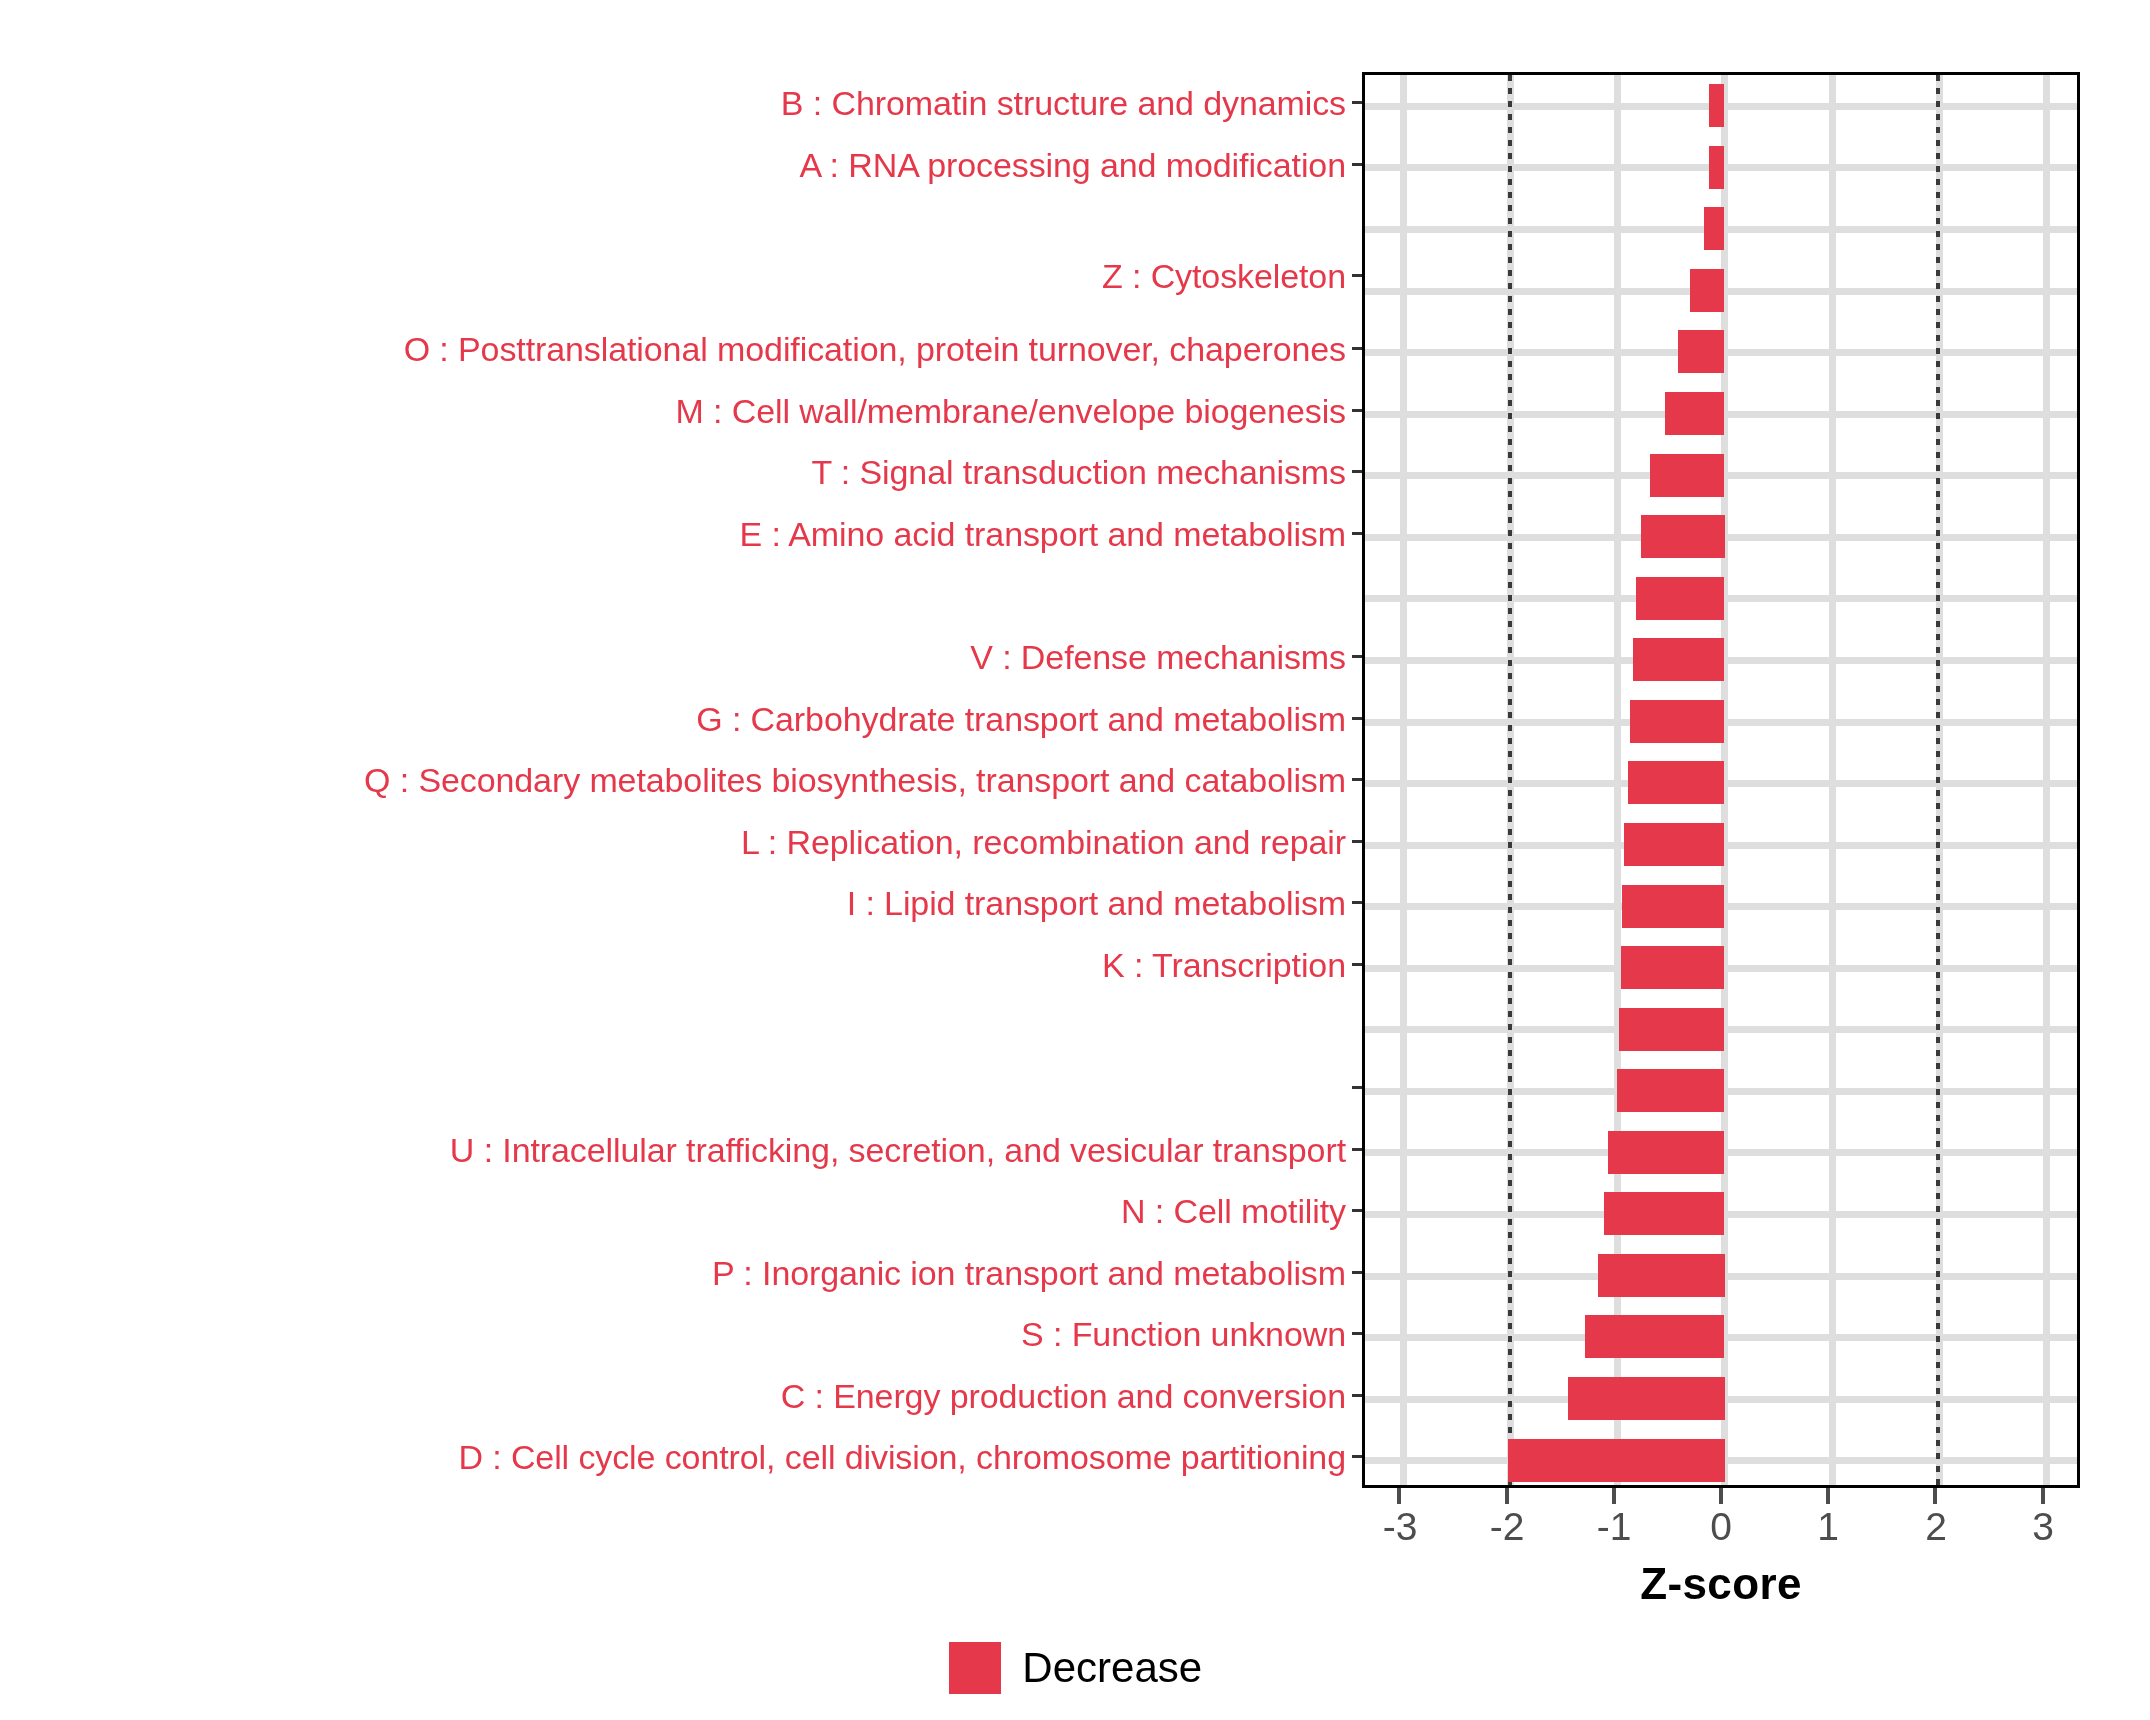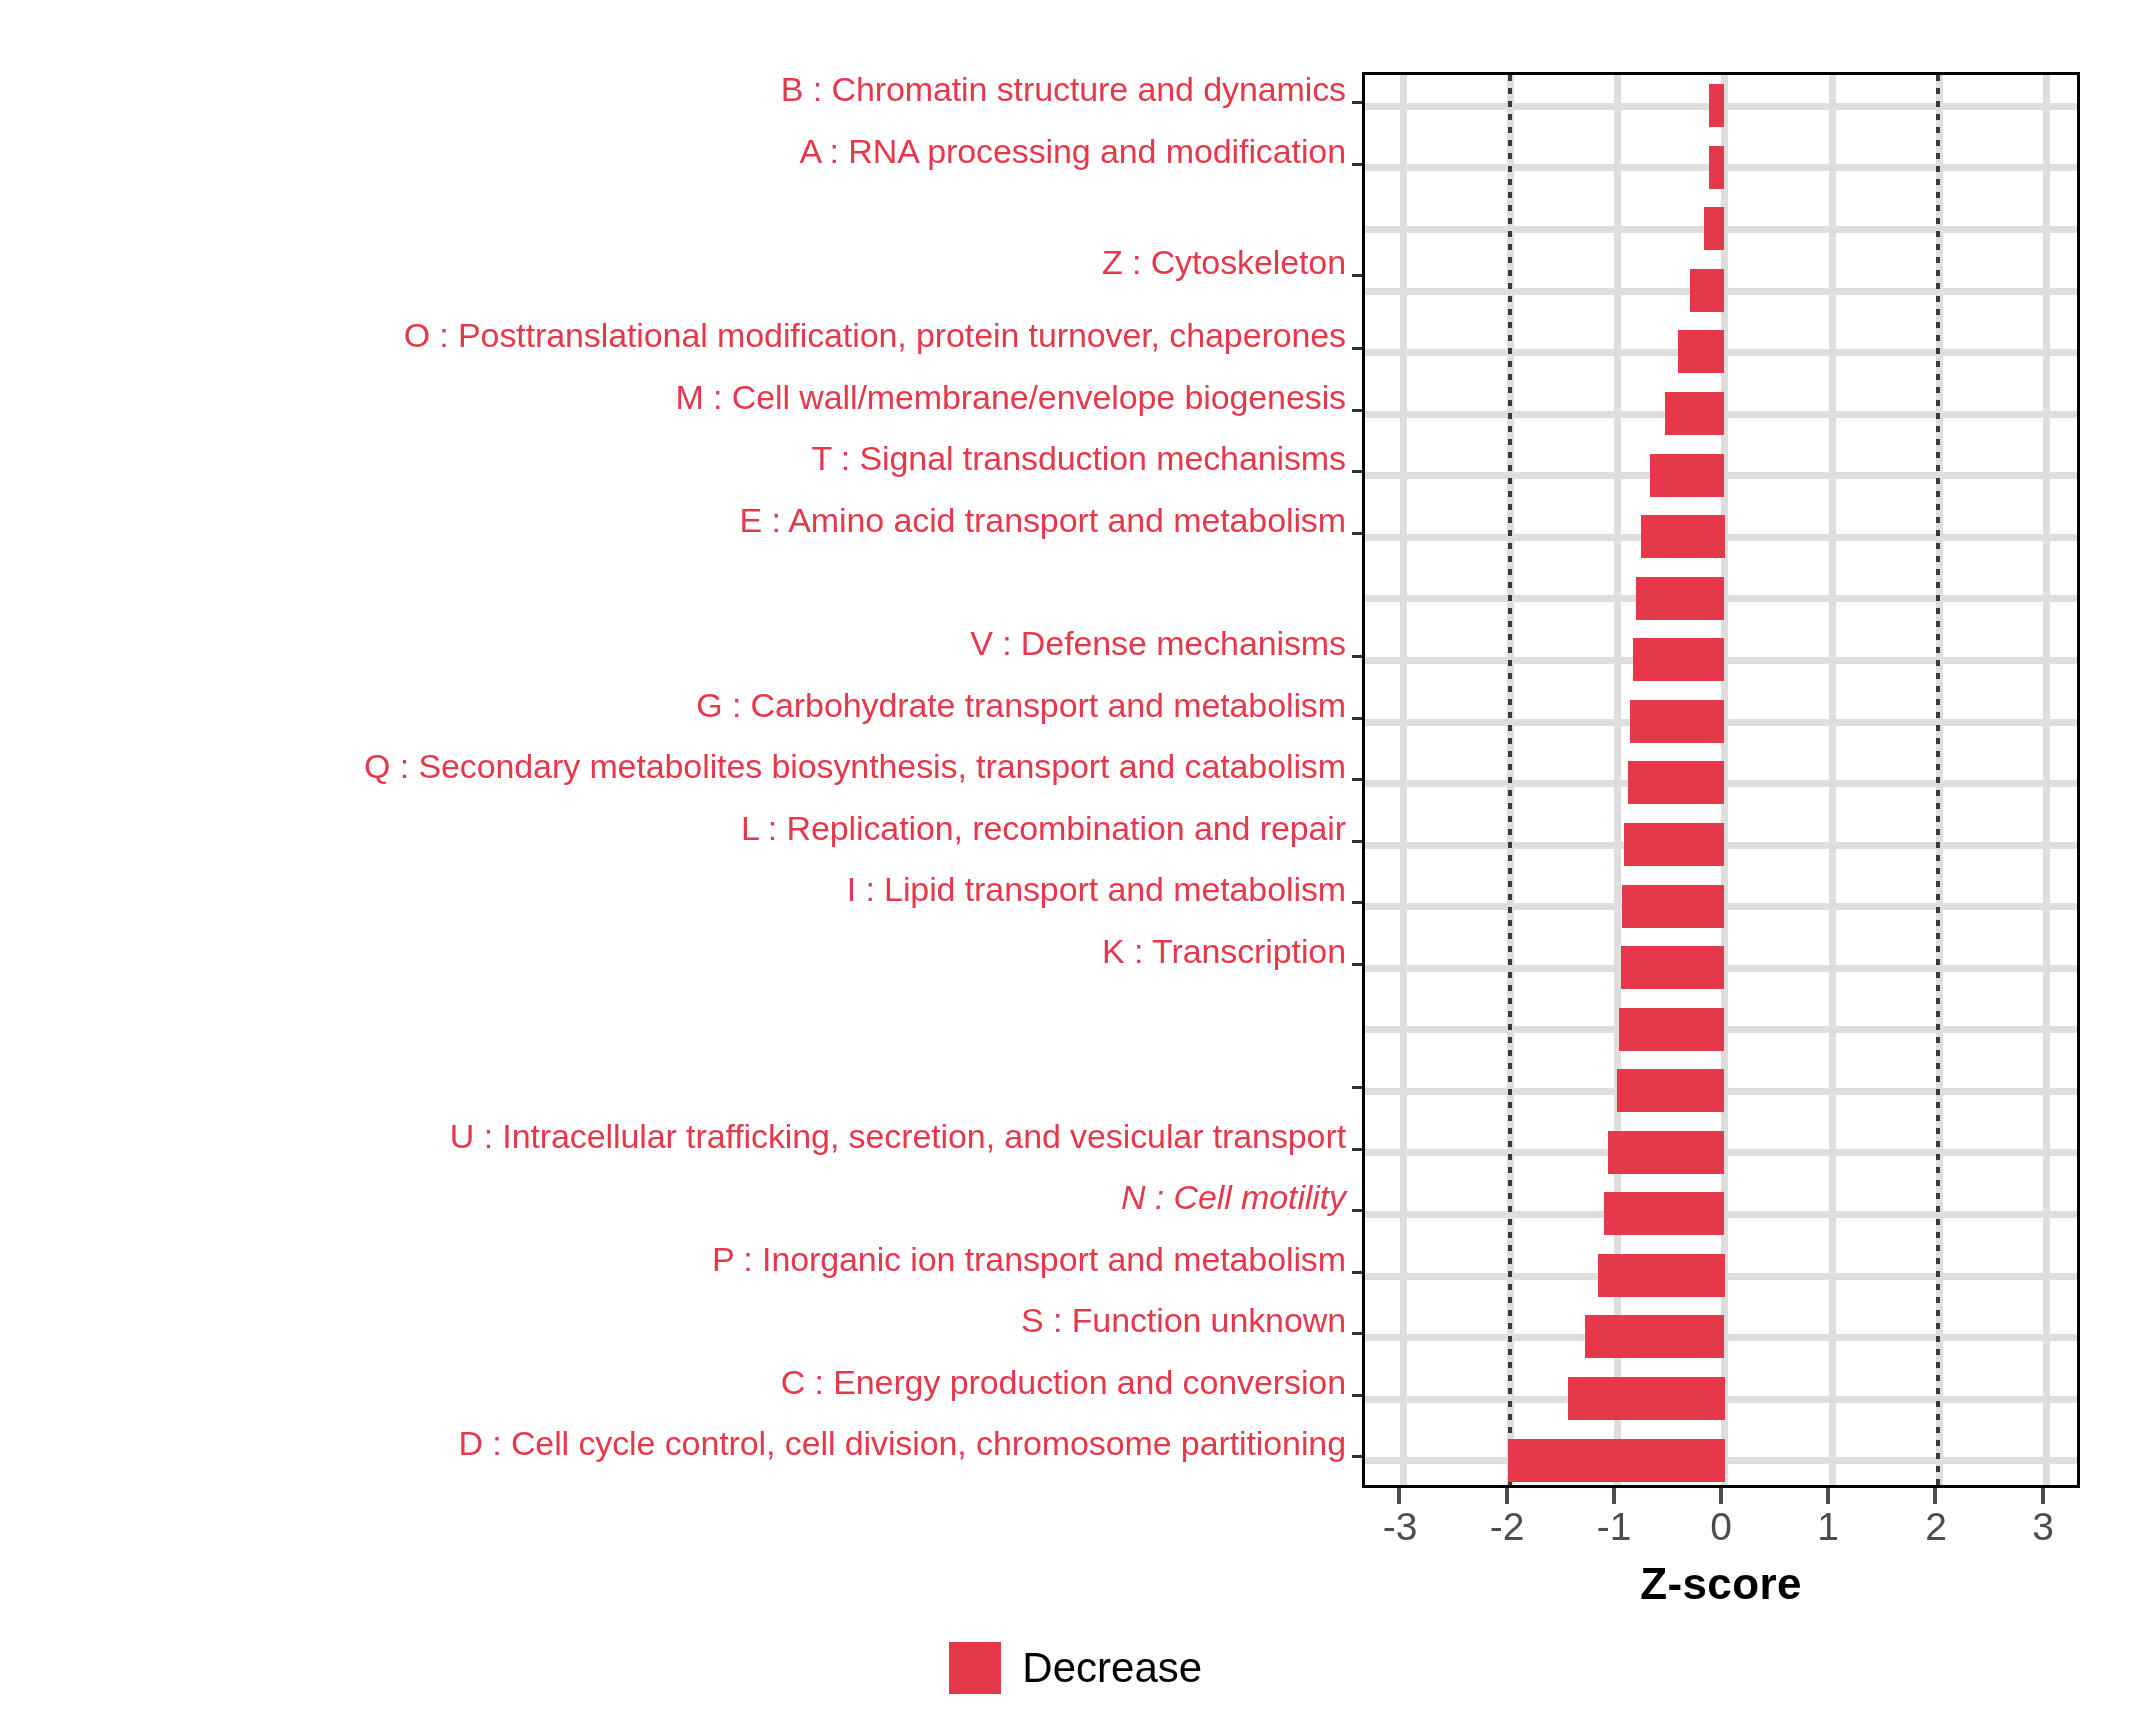--- a/index.html
+++ b/index.html
@@ -14,21 +14,21 @@
   
   #labels{
     position:absolute;
     left:0px; top:72px;
     width:1362px; height:1416px;
   }
   .label-row{
     position:absolute;
     left:0; width:1362px;
     display:flex;
-    align-items:flex-start;
+    align-items:center;
     justify-content:flex-end;
     box-sizing:border-box;
     padding-right:16px;
   }
   .label-text{
     color:#E5384A;
     font-size:34px;
     line-height:1;
     white-space:nowrap;
     letter-spacing:-0.1px;
@@ -183,21 +183,21 @@
         <span class="label-text">K : Transcription</span>
         <span class="axis-tick-y" style="top: 29px;"></span>
       </div>
       <div class="label-row" style="top: 985px; height: 62px;">
         <span class="axis-tick-y" style="top: 29px;"></span>
       </div>
       <div class="label-row" style="top: 1047px; height: 62px;">
         <span class="label-text">U : Intracellular trafficking, secretion, and vesicular transport</span>
         <span class="axis-tick-y" style="top: 29px;"></span>
       </div>
-      <div class="label-row" style="top: 1108px; height: 62px; font-style: italic;">
+      <div class="label-row" style="top: 1108px; height: 62px;">
         <span class="label-text">N : Cell motility</span>
         <span class="axis-tick-y" style="top: 29px;"></span>
       </div>
       <div class="label-row" style="top: 1170px; height: 62px;">
         <span class="label-text">P : Inorganic ion transport and metabolism</span>
         <span class="axis-tick-y" style="top: 29px;"></span>
       </div>
       <div class="label-row" style="top: 1231px; height: 62px;">
         <span class="label-text">S : Function unknown</span>
         <span class="axis-tick-y" style="top: 29px;"></span>

